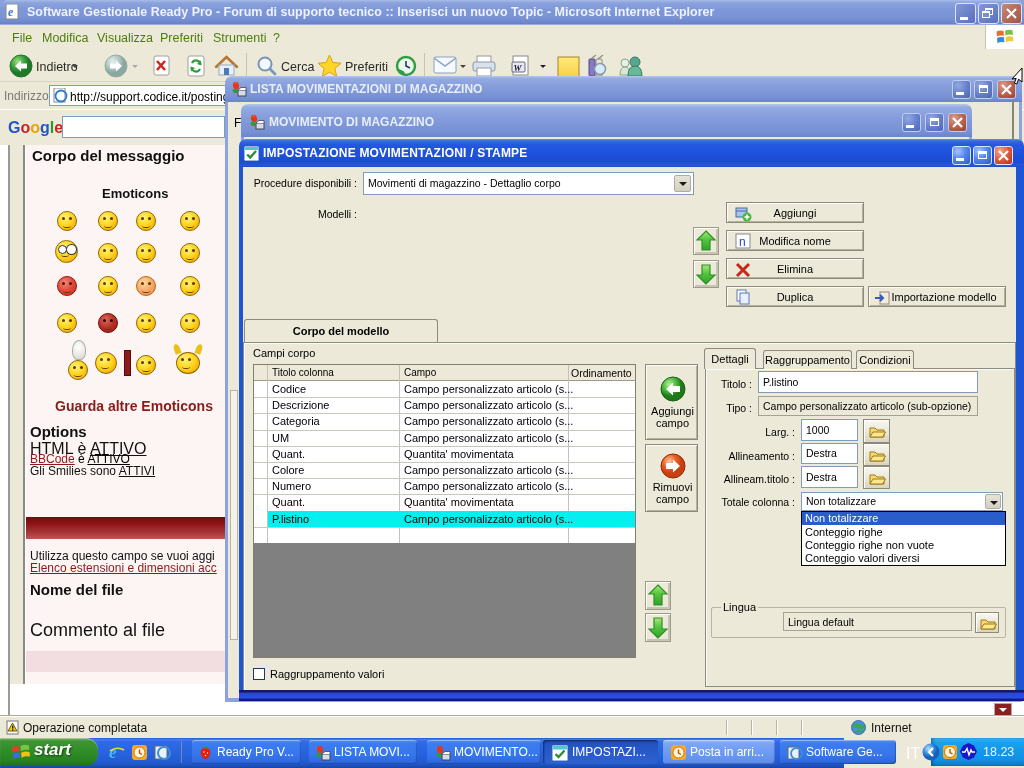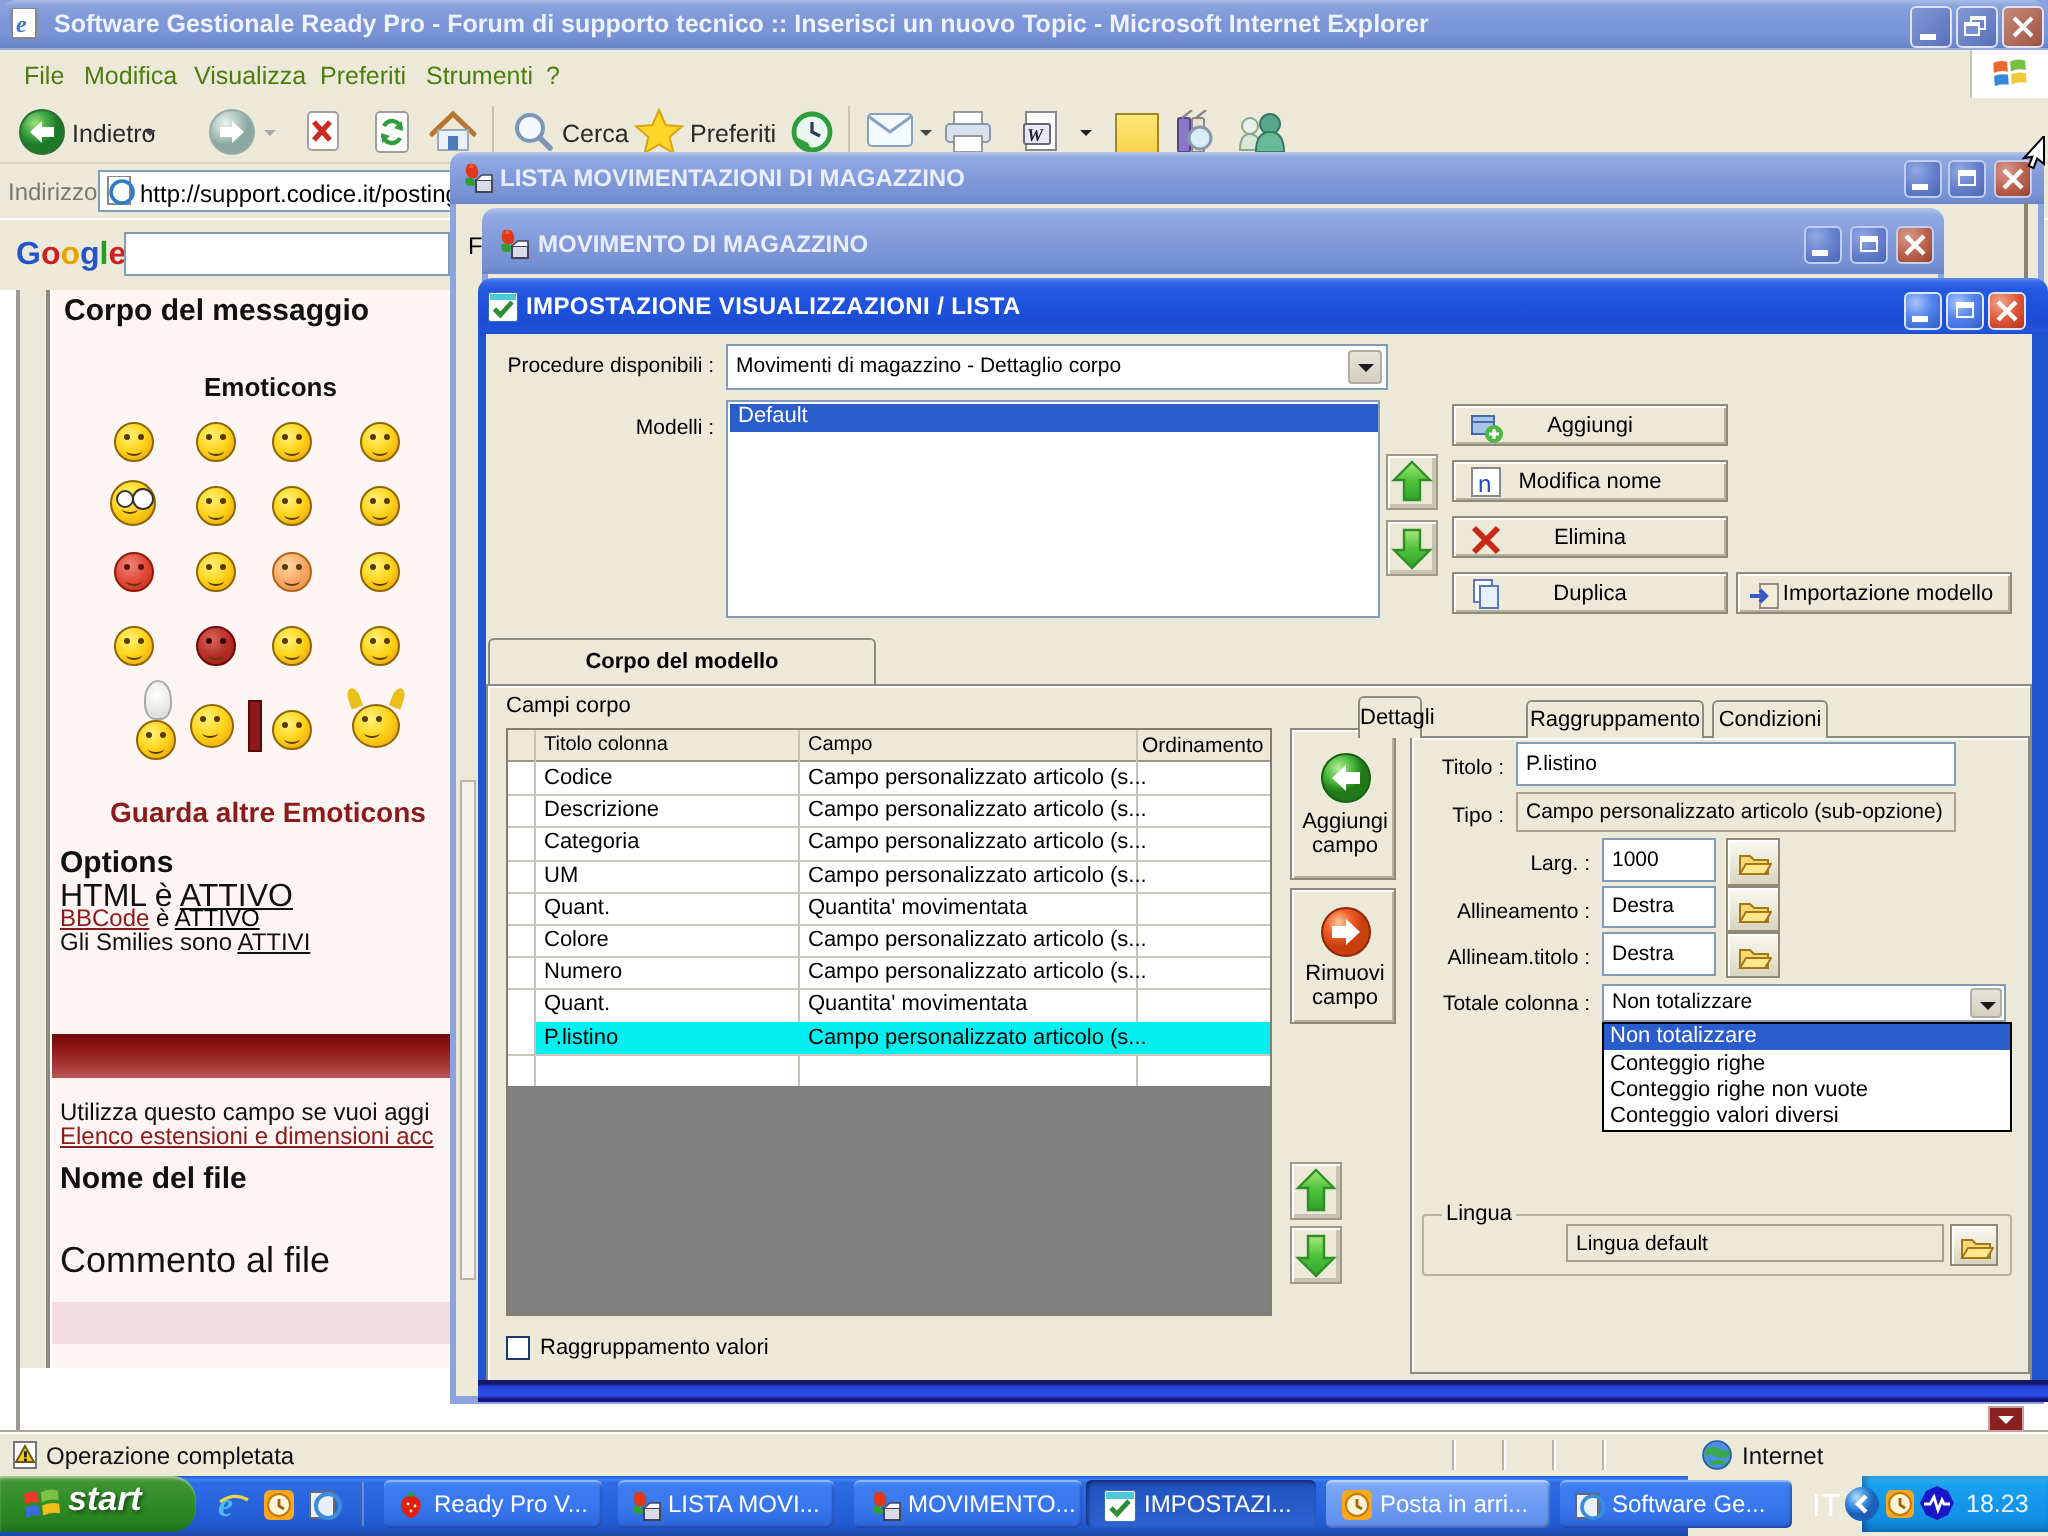--- a/index.html
+++ b/index.html
@@ -377,21 +377,21 @@
         </div>
       <div class="cb ir" style="left:707px;top:9px"><svg width="17" height="17">
             <path d="M4 4 L13 13 M13 4 L4 13" stroke="#fff" stroke-width="2.2"></path>
           </svg></div>
     </div>
     <div class="abs" style="left:0;top:33px;width:731px;height:267px;background:#ECE9D8;border-left:3px solid #8CA3DE;border-right:3px solid #8CA3DE"></div>
   </div>
 
   <div class="win" id="win3" style="left:239px;top:139px;width:785px;height:563px">
     <div class="abs" id="win3title" style="left:0;top:0;width:785px;height:28px">
-      <span class="abs" style="left:24px;top:7px;font-size:12px;font-weight:bold;color:#fff;letter-spacing:.2px">IMPOSTAZIONE VISUALIZZAZIONI / LISTA</span>
+      <span class="abs" style="left:24px;top:7px;font-size:12px;font-weight:bold;color:#fff;letter-spacing:.2px">IMPOSTAZIONE MOVIMENTAZIONI / STAMPE</span>
     </div>
     <svg class="abs" style="left:5px;top:7px" width="15" height="15">
         <rect x="0" y="0" width="15" height="15" rx="1.5" fill="#fff" stroke="#3A6AB8"></rect>
         <rect x="1" y="1" width="13" height="3" fill="#4CC8D8"></rect>
         <path d="M3.2 8.5 L6.2 11.5 L12 5" stroke="#2E8E34" stroke-width="2.4" fill="none"></path>
       </svg>
     <div class="cb b" style="left:713px">
         <div style="position:absolute;left:3px;top:11px;width:8px;height:3px;background:#fff"></div>
       </div>
     <div class="cb b" style="left:734px">
@@ -403,23 +403,20 @@
     <div class="abs" id="win3client" style="left:4px;top:28px;width:773px;height:523px;background:#ECE9D8"></div>
     <div class="abs" style="left:0;top:28px;width:4px;height:523px;background:#1E55D2"></div>
     <div class="abs" style="left:777px;top:28px;width:8px;height:523px;background:#1E55D2"></div>
 
     <div class="lbl" style="left:4px;top:38px;width:114px">Procedure disponibili :</div>
     <div class="field" style="left:124px;top:33px;width:331px;height:23px">
         <span style="position:absolute;left:4px;top:4px">Movimenti di magazzino - Dettaglio corpo</span>
       <div class="combo-arrow" style="right:2px;top:2px;width:17px;height:17px"></div>
       </div>
     <div class="lbl" style="left:4px;top:69px;width:114px">Modelli :</div>
-    <div class="field" style="left:124px;top:61px;width:327px;height:109px">
-      <div style="position:absolute;left:1px;top:1px;width:324px;height:14px;background:#2A5CCB;color:#fff;font-size:11px;padding-left:4px">Default</div>
-      </div>
     <div class="garrow" style="left:454px;top:88px;width:26px;height:28px"><svg width="24" height="26">
           <path d="M12 3 L21 12 L16 12 L16 22 L8 22 L8 12 L3 12 Z" fill="url(#gar)" stroke="#2E8F26" stroke-width="1.2"></path>
         </svg></div>
     <div class="garrow" style="left:454px;top:121px;width:26px;height:28px"><svg width="24" height="26">
           <path d="M12 23 L3 14 L8 14 L8 4 L16 4 L16 14 L21 14 Z" fill="url(#gar)" stroke="#2E8F26" stroke-width="1.2"></path>
         </svg></div>
     <div class="btn" style="left:487px;top:63px;width:138px;height:21px;line-height:20px">Aggiungi
       <svg style="position:absolute;left:8px;top:2px" width="17" height="17">
           <rect x="1" y="3" width="11" height="9" fill="#A8C4E8" stroke="#4868A8"></rect>
           <line x1="1" y1="6" x2="12" y2="6" stroke="#4868A8"></line>
@@ -521,21 +518,21 @@
       </div>
     <div class="garrow" style="left:406px;top:442px;width:26px;height:29px;z-index:4"><svg width="24" height="27">
           <path d="M12 3 L21 12 L16 12 L16 23 L8 23 L8 12 L3 12 Z" fill="url(#gar)" stroke="#2E8F26" stroke-width="1.2"></path>
         </svg></div>
     <div class="garrow" style="left:406px;top:474px;width:26px;height:29px;z-index:4"><svg width="24" height="27">
           <path d="M12 24 L3 15 L8 15 L8 4 L16 4 L16 15 L21 15 Z" fill="url(#gar)" stroke="#2E8F26" stroke-width="1.2"></path>
         </svg></div>
     <div class="abs" style="left:14px;top:529px;width:12px;height:12px;background:#fff;border:1px solid #1A3A6A;z-index:4"></div>
     <div class="abs" style="left:31px;top:529px;font-size:11px;z-index:4">Raggruppamento valori</div>
 
-    <div class="tab" style="left:440px;top:209px;width:32px;height:21px;line-height:20px;z-index:5">Dettagli</div>
+    <div class="tab" style="left:465px;top:209px;width:52px;height:21px;line-height:20px;z-index:5">Dettagli</div>
     <div class="tab" style="left:524px;top:211px;width:89px;height:19px;line-height:18px;z-index:5">Raggruppamento</div>
     <div class="tab" style="left:617px;top:211px;width:58px;height:19px;line-height:18px;z-index:5">Condizioni</div>
     <div class="tabpage" style="left:466px;top:229px;width:310px;height:319px;z-index:4"></div>
 
     <div class="lbl" style="left:413px;top:239px;width:100px;z-index:6">Titolo :</div>
     <div class="field" style="left:519px;top:232px;width:220px;height:22px;z-index:6">
         <span style="position:absolute;left:4px;top:4px">P.listino</span>
       </div>
     <div class="lbl" style="left:413px;top:263px;width:100px;z-index:6">Tipo :</div>
     <div class="flat" style="left:519px;top:257px;width:220px;height:20px;z-index:6">

